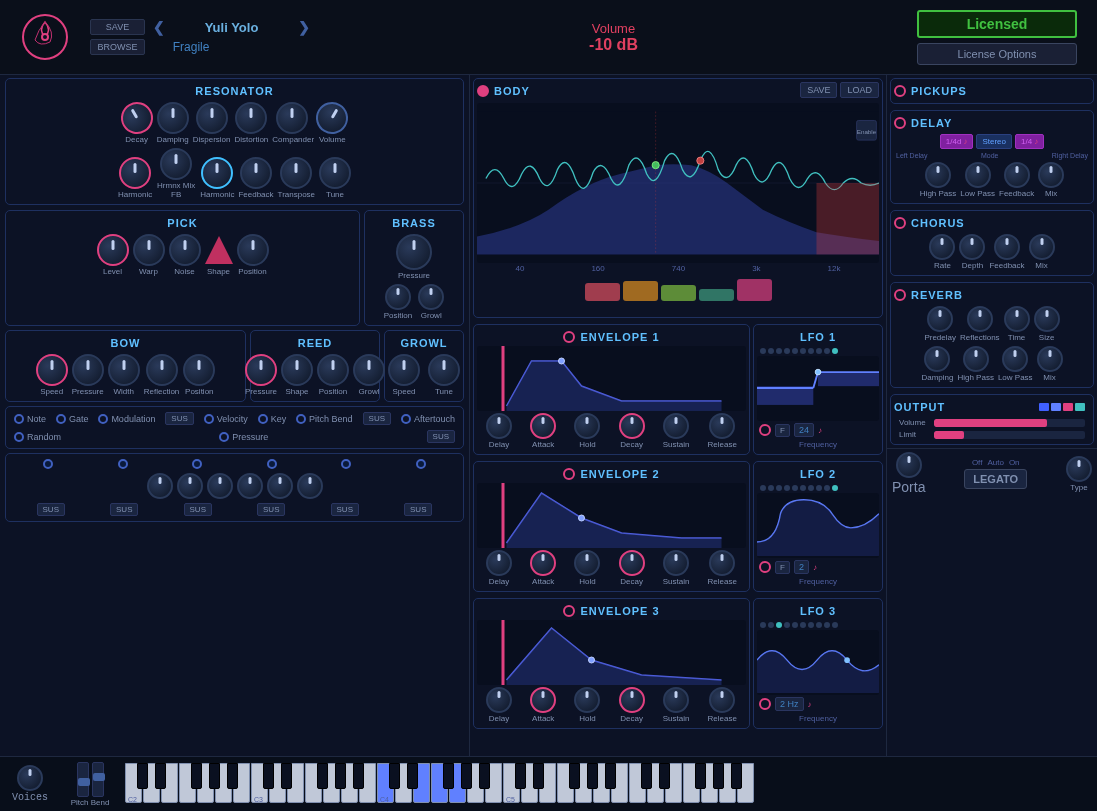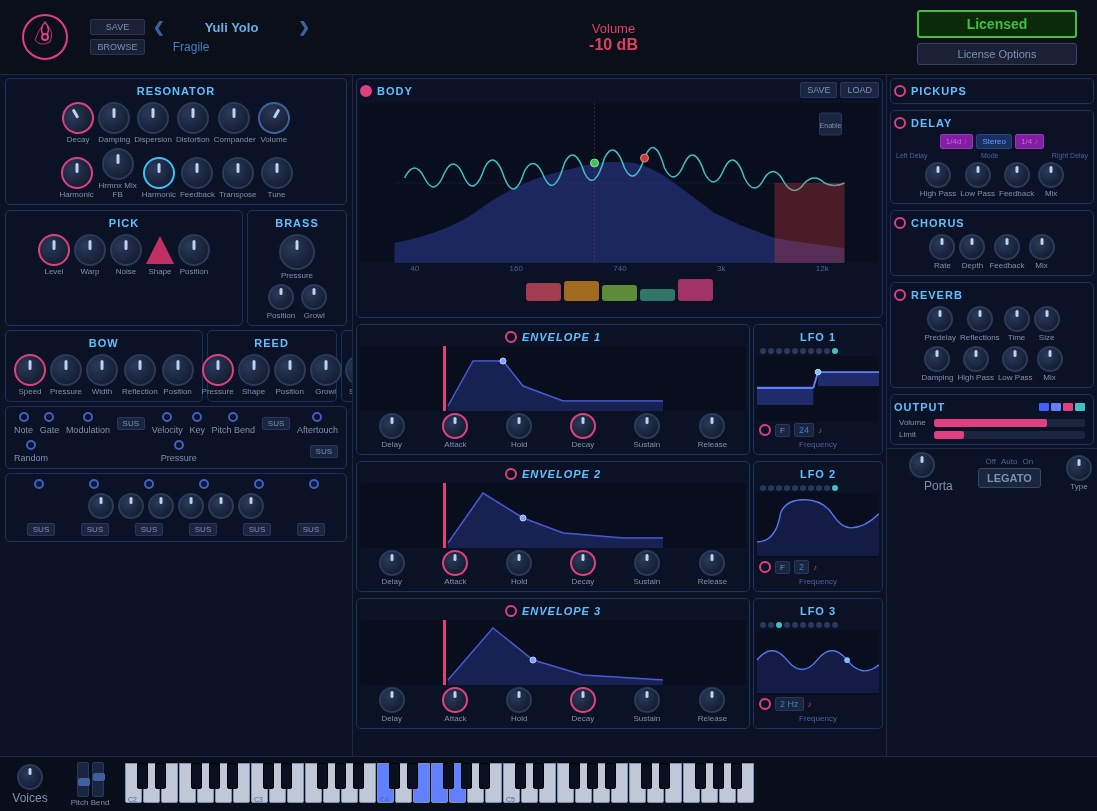--- a/index.html
+++ b/index.html
@@ -145,21 +145,21 @@
 
     
     .content-area {
       display: flex;
       flex: 1;
       overflow: hidden;
     }
 
     
     .left-panel {
-      width: 353px;
+      width: 470px;
       background: #0c1225;
       border-right: 1px solid #1e2840;
       display: flex;
       flex-direction: column;
       overflow: hidden;
     }
 
     
     .section-header {
       text-align: center;
@@ -175,21 +175,21 @@
     .bow-header { color: #60c0ff; }
     .reed-header { color: #60c0ff; }
     .growl-header { color: #60c0ff; }
     .meta-knobs-header { color: #60c0ff; }
     .body-header { color: #60c0ff; }
     .pickups-header { color: #60c0ff; }
     .delay-header { color: #60c0ff; }
     .chorus-header { color: #60c0ff; }
     .reverb-header { color: #60c0ff; }
     .output-header { color: #60c0ff; }
-    .envelope-header { color: #60c0ff; font-style: italic; }
+    .envelope-header { color: #60c0ff; }
     .lfo-header { color: #60c0ff; }
 
     
     .knob-group {
       display: flex;
       flex-direction: column;
       align-items: center;
       gap: 1px;
     }
 
@@ -673,21 +673,20 @@
       display: flex;
       gap: 5px;
       flex-wrap: wrap;
       align-items: center;
     }
 
     .mod-item {
       display: flex;
       align-items: center;
       gap: 3px;
-      flex-direction: column;
     }
 
     .mod-indicator {
       width: 10px;
       height: 10px;
       border-radius: 50%;
       border: 2px solid #4060c0;
       cursor: pointer;
     }
 
@@ -1521,21 +1520,21 @@
             <div class="output-bar-bg">
               <div class="output-bar-fill" style="width:20%; background:#e04080;"></div>
             </div>
           </div>
         </div>
       </div>
 
       <div class="bottom-right-row">
         <div class="porta-area">
           <div class="knob knob-sm"></div>
-          <span style="font-size:12px; color:#8090b0;margin-left:32px;">Porta</span>
+          <span style="font-size:14px; color:#8090b0;">Porta</span>
         </div>
         <div style="display:flex; flex-direction:column; align-items:center; gap:2px;">
           <div class="off-auto-on">
             <span>Off</span>
             <span>Auto</span>
             <span>On</span>
           </div>
           <button class="legato-btn">LEGATO</button>
         </div>
         <div class="type-area">
@@ -1544,21 +1543,21 @@
         </div>
       </div>
 
     </div>
 
   </div>
 
   <div class="keyboard-bar">
     <div class="voices-control">
       <div class="knob knob-sm"></div>
-      <span style="font-size:12px; color:#8090b0;">Voices</span>
+      <span style="font-size:10px; color:#8090b0;font-family:Liberation Mono, monospace;">Voices</span>
     </div>
     <div class="pitch-bend-control">
       <div style="display:flex; gap:3px;">
         <div class="slider-vertical">
           <div class="slider-thumb"></div>
         </div>
         <div class="slider-vertical">
           <div class="slider-thumb" style="bottom:15px;"></div>
         </div>
       </div>

